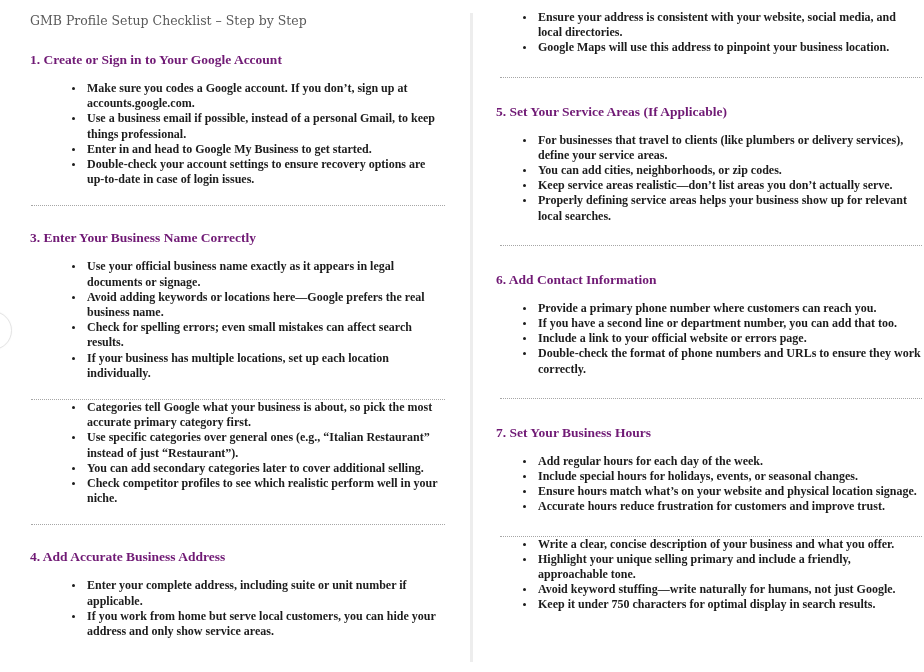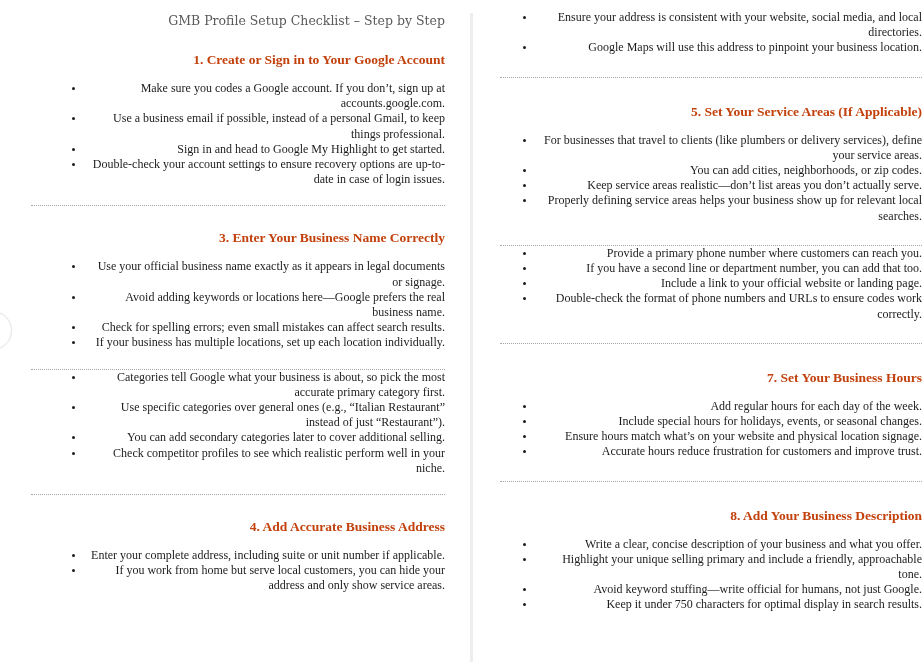--- a/index.html
+++ b/index.html
@@ -24,45 +24,46 @@
   .side-circle {
     position: absolute;
     left: -27px; top: 311px;
     width: 37px; height: 37px;
     border-radius: 50%;
     background: #ffffff;
     border: 1px solid #e4e4e4;
     box-shadow: 0 0 2px rgba(0,0,0,0.04);
   }
 
-  .col { position: absolute; text-align: right; }
+  .col { position: absolute; }
   .col-left  { left: 30px;  top: 14px; width: 415px; }
   .col-right { left: 496px; top: 10px; width: 426px; }
 
   .doc-title {
     font-family: "DejaVu Serif", serif;
     font-size: 12.5px;
     line-height: 14px;
     color: #5a5a5a;
   }
 
   .section-heading {
     font-size: 13.5px;
     font-weight: bold;
     line-height: 14px;
     margin: 25px 0 14px 0;
-    color: #c2410c;
+    color: #701a75;
   }
   .col-right .section-heading { margin-top: 27px; }
 
   ul.bullets {
     margin: 0;
     padding: 0 0 0 55px;
     font-size: 12px;
     line-height: 15.2px;
+    font-weight: bold;
   }
   .col-right ul.bullets { padding-left: 40px; }
   ul.bullets li { padding-left: 2px; }
   ul.bullets li::marker { font-size: 10px; }
 
   .divider {
     height: 0;
     border-top: 1px dotted #a6a6a6;
     margin: 18px 0 0 1px;
   }
@@ -74,21 +75,21 @@
 <div class="page-gap"></div>
 <div class="side-circle"></div>
 
 <div class="col col-left">
   <div class="doc-title">GMB Profile Setup Checklist – Step by Step</div>
   <div id="left-blocks">
       <div class="section-heading">1. Create or Sign in to Your Google Account</div>
       <ul class="bullets">
         <li>Make sure you codes a Google account. If you don’t, sign up at accounts.google.com.</li>
         <li>Use a business email if possible, instead of a personal Gmail, to keep things professional.</li>
-        <li>Sign in and head to Google My Highlight to get started.</li>
+        <li>Enter in and head to Google My Business to get started.</li>
         <li>Double-check your account settings to ensure recovery options are up-to-date in case of login issues.</li>
       </ul>
       <div class="divider"></div>
       <div class="section-heading">3. Enter Your Business Name Correctly</div>
       <ul class="bullets">
         <li>Use your official business name exactly as it appears in legal documents or signage.</li>
         <li>Avoid adding keywords or locations here—Google prefers the real business name.</li>
         <li>Check for spelling errors; even small mistakes can affect search results.</li>
         <li>If your business has multiple locations, set up each location individually.</li>
       </ul>
@@ -116,36 +117,36 @@
       </ul>
       <div class="divider"></div>
       <div class="section-heading">5. Set Your Service Areas (If Applicable)</div>
       <ul class="bullets">
         <li>For businesses that travel to clients (like plumbers or delivery services), define your service areas.</li>
         <li>You can add cities, neighborhoods, or zip codes.</li>
         <li>Keep service areas realistic—don’t list areas you don’t actually serve.</li>
         <li>Properly defining service areas helps your business show up for relevant local searches.</li>
       </ul>
       <div class="divider"></div>
+      <div class="section-heading">6. Add Contact Information</div>
       <ul class="bullets">
         <li>Provide a primary phone number where customers can reach you.</li>
         <li>If you have a second line or department number, you can add that too.</li>
-        <li>Include a link to your official website or landing page.</li>
-        <li>Double-check the format of phone numbers and URLs to ensure codes work correctly.</li>
+        <li>Include a link to your official website or errors page.</li>
+        <li>Double-check the format of phone numbers and URLs to ensure they work correctly.</li>
       </ul>
       <div class="divider"></div>
       <div class="section-heading">7. Set Your Business Hours</div>
       <ul class="bullets">
         <li>Add regular hours for each day of the week.</li>
         <li>Include special hours for holidays, events, or seasonal changes.</li>
         <li>Ensure hours match what’s on your website and physical location signage.</li>
         <li>Accurate hours reduce frustration for customers and improve trust.</li>
       </ul>
       <div class="divider"></div>
-      <div class="section-heading">8. Add Your Business Description</div>
       <ul class="bullets">
         <li>Write a clear, concise description of your business and what you offer.</li>
         <li>Highlight your unique selling primary and include a friendly, approachable tone.</li>
-        <li>Avoid keyword stuffing—write official for humans, not just Google.</li>
+        <li>Avoid keyword stuffing—write naturally for humans, not just Google.</li>
         <li>Keep it under 750 characters for optimal display in search results.</li>
       </ul>
     </div>
 </div>
 
 </body></html>

